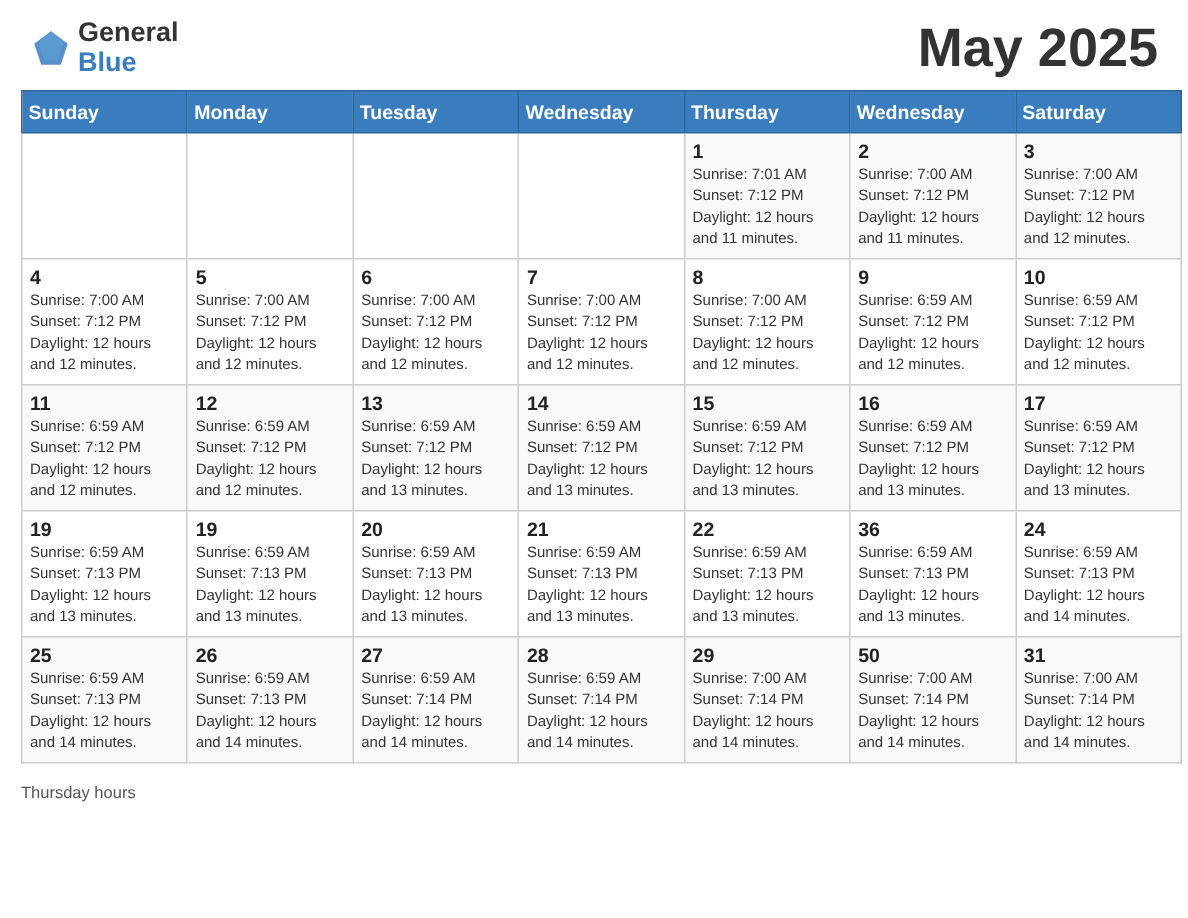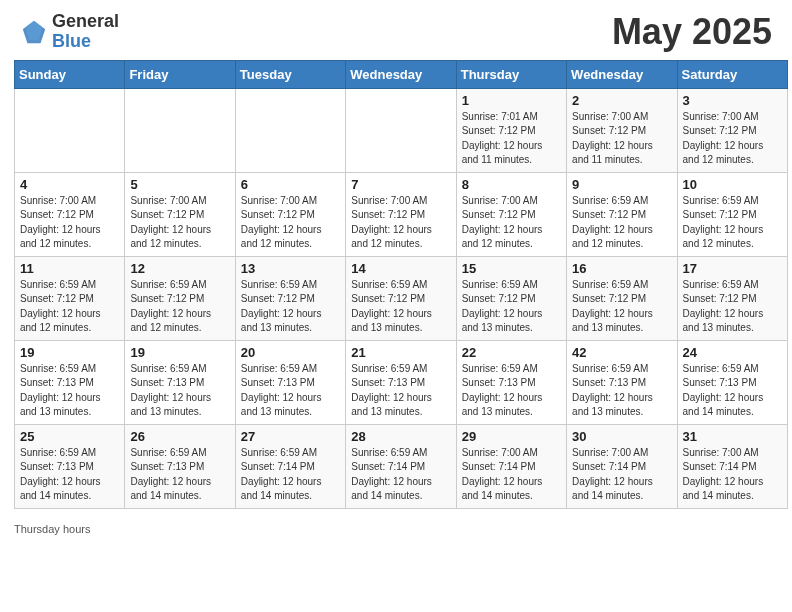--- a/index.html
+++ b/index.html
@@ -114,21 +114,21 @@
     <div class="calendar-title">May 2025</div>
   </div>
 </div>
 
 <div class="calendar-wrap">
   <table>
     <thead>
       <tr>
 
       <th>Sunday</th>
-          <th>Friday</th>
+          <th>Monday</th>
           <th>Tuesday</th>
           <th>Wednesday</th>
           <th>Thursday</th>
           <th>Wednesday</th>
           <th>Saturday</th>
         </tr>
     </thead>
     <tbody id="calendar-body">
     <tr>
           <td class="empty-cell"></td>
@@ -289,21 +289,21 @@
 and 13 minutes.</div>
           </td>
           <td>
             <span class="day-num">22</span>
             <div class="day-info" style="white-space: pre-line;">Sunrise: 6:59 AM
 Sunset: 7:13 PM
 Daylight: 12 hours
 and 13 minutes.</div>
           </td>
           <td>
-            <span class="day-num">42</span>
+            <span class="day-num">36</span>
             <div class="day-info" style="white-space: pre-line;">Sunrise: 6:59 AM
 Sunset: 7:13 PM
 Daylight: 12 hours
 and 13 minutes.</div>
           </td>
           <td>
             <span class="day-num">24</span>
             <div class="day-info" style="white-space: pre-line;">Sunrise: 6:59 AM
 Sunset: 7:13 PM
 Daylight: 12 hours
@@ -340,21 +340,21 @@
 and 14 minutes.</div>
           </td>
           <td>
             <span class="day-num">29</span>
             <div class="day-info" style="white-space: pre-line;">Sunrise: 7:00 AM
 Sunset: 7:14 PM
 Daylight: 12 hours
 and 14 minutes.</div>
           </td>
           <td>
-            <span class="day-num">30</span>
+            <span class="day-num">50</span>
             <div class="day-info" style="white-space: pre-line;">Sunrise: 7:00 AM
 Sunset: 7:14 PM
 Daylight: 12 hours
 and 14 minutes.</div>
           </td>
           <td>
             <span class="day-num">31</span>
             <div class="day-info" style="white-space: pre-line;">Sunrise: 7:00 AM
 Sunset: 7:14 PM
 Daylight: 12 hours

